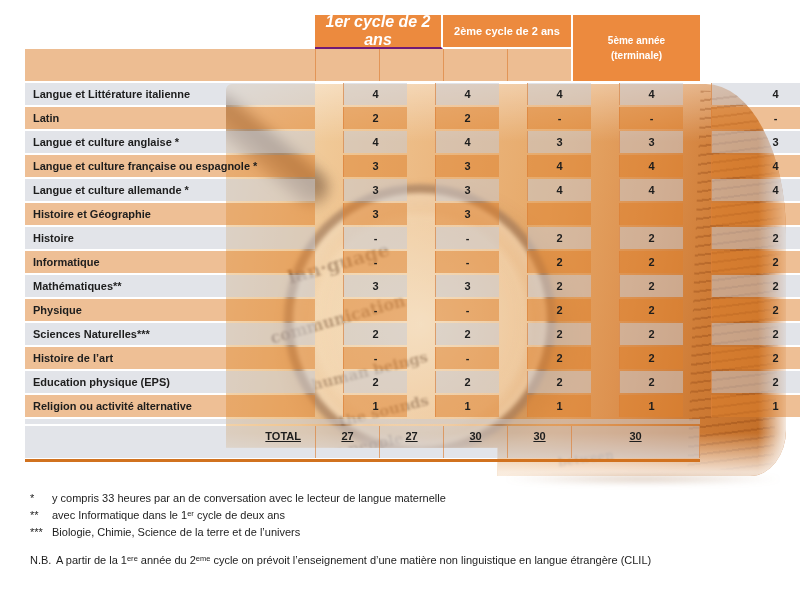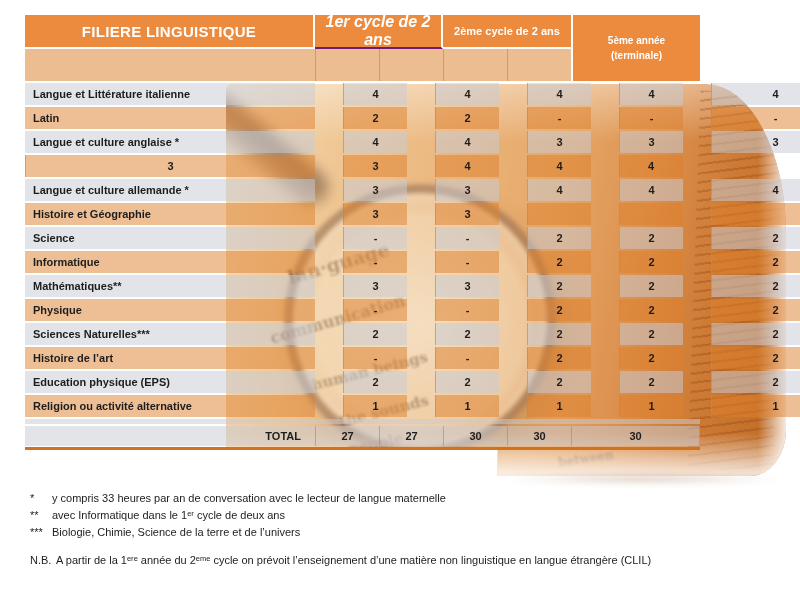--- a/index.html
+++ b/index.html
@@ -73,21 +73,21 @@
   .trow.lt  .c { background:var(--row-light,rgba(200,204,212,0.52)); }
   .trow.org .c { background:var(--row-orange,rgba(222,128,43,0.50)); }
   .c { font-size:11px; font-weight:bold; line-height:22px; }
   .c.lab { padding-left:8px; white-space:nowrap; overflow:hidden; }
   .c.val { text-align:center; border-left:1px solid var(--grid-line,rgba(219,128,56,0.65)); }
   .c.val:last-child { border-right:1px solid var(--grid-line,rgba(219,128,56,0.65)); }
 
   .spacer-row { height:5px; margin-bottom:2px;
     background:var(--row-light,rgba(200,204,212,0.52)); }
   .total-row { display:grid; grid-template-columns:290px 64px 64px 64px 64px 129px;
-    height:20px; }
+    height:32px;text-decoration:underline; }
   .total-row .c { line-height:20px; background:var(--row-light,rgba(200,204,212,0.52)); }
   .total-row .c.lab { text-align:right; padding-right:14px; }
   .tbl-bottom { height:3px; background:var(--table-bottom-border,#D1721F); margin-top:1px; }
 
   
   .footnotes { position:absolute; left:30px; top:490px; z-index:2;
     font-size:11px; color:#1d1d1d; }
   .fn-line { display:flex; line-height:17px; }
   .fn-marker { display:inline-block; width:22px; flex:0 0 22px; }
   .notes { position:absolute; left:30px; top:551px; z-index:2;
@@ -106,21 +106,20 @@
   <span class="pword p5">given people</span>
   <span class="pword p6">between</span>
   <div class="page-lines"></div>
   <div class="lens-handle"></div>
   <div class="lens"></div>
 </div>
 <div class="photo-shadow"></div>
 
 <div class="tbl">
   <div class="thead">
-    <div class="hcell h-title">FILIERE LINGUISTIQUE</div>
     <div class="hcell h-g1">1er cycle de 2 ans</div>
     <div class="hcell h-g2">2ème cycle de 2 ans</div>
     <div class="hcell h-y5">
       <span>5ème année</span>
       <span>(terminale)</span>
     </div>
     <div class="hsub s1"></div>
     <div class="hsub s2"></div>
     <div class="hsub s3"></div>
     <div class="hsub s4"></div>
@@ -146,20 +145,21 @@
       </div>
       <div class="trow lt">
         <div class="c lab">Langue et culture anglaise *</div>
         <div class="c val">4</div>
         <div class="c val">4</div>
         <div class="c val">3</div>
         <div class="c val">3</div>
         <div class="c val">3</div>
       </div>
       <div class="trow org">
+        <div class="c lab">Langue et culture française ou espagnole *</div>
         <div class="c val">3</div>
         <div class="c val">3</div>
         <div class="c val">4</div>
         <div class="c val">4</div>
         <div class="c val">4</div>
       </div>
       <div class="trow lt">
         <div class="c lab">Langue et culture allemande *</div>
         <div class="c val">3</div>
         <div class="c val">3</div>
@@ -169,21 +169,21 @@
       </div>
       <div class="trow org">
         <div class="c lab">Histoire et Géographie</div>
         <div class="c val">3</div>
         <div class="c val">3</div>
         <div class="c val"></div>
         <div class="c val"></div>
         <div class="c val"></div>
       </div>
       <div class="trow lt">
-        <div class="c lab">Science</div>
+        <div class="c lab">Histoire</div>
         <div class="c val">-</div>
         <div class="c val">-</div>
         <div class="c val">2</div>
         <div class="c val">2</div>
         <div class="c val">2</div>
       </div>
       <div class="trow org">
         <div class="c lab">Informatique</div>
         <div class="c val">-</div>
         <div class="c val">-</div>

